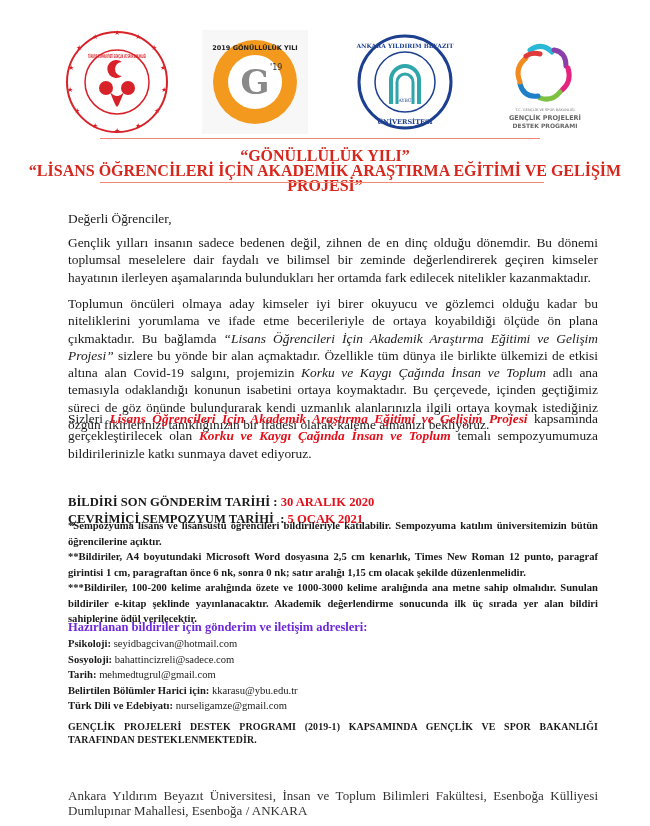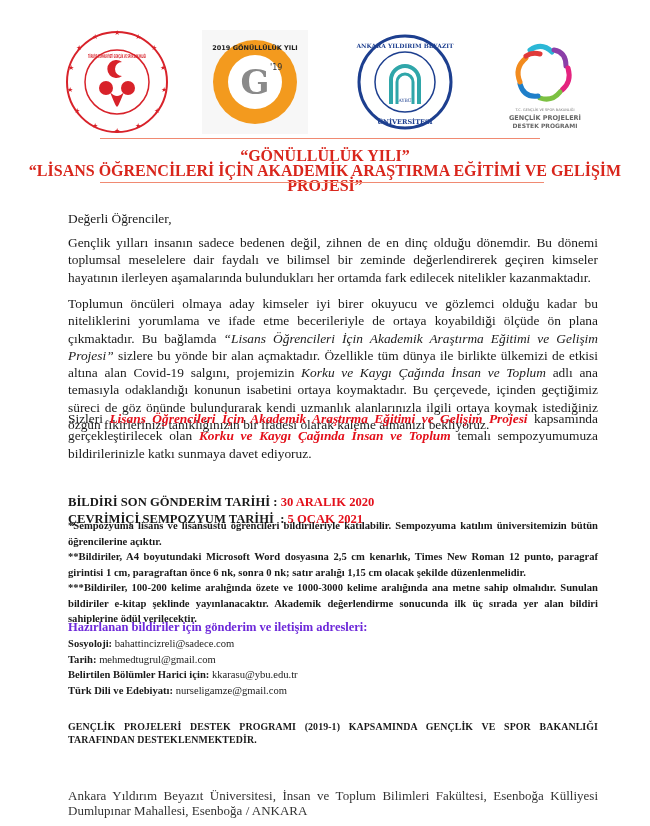--- a/index.html
+++ b/index.html
@@ -127,20 +127,21 @@
 
 <div class="content notes">
   <div>*Sempozyuma lisans ve lisansüstü öğrencileri bildirileriyle katılabilir. Sempozyuma katılım üniversitemizin bütün öğrencilerine açıktır.</div>
   <div>**Bildiriler, A4 boyutundaki Microsoft Word dosyasına 2,5 cm kenarlık, Times New Roman 12 punto, paragraf girintisi 1 cm, paragraftan önce 6 nk, sonra 0 nk; satır aralığı 1,15 cm olacak şekilde düzenlenmelidir.</div>
   <div>***Bildiriler, 100-200 kelime aralığında özete ve 1000-3000 kelime aralığında ana metne sahip olmalıdır. Sunulan bildiriler e-kitap şeklinde yayınlanacaktır. Akademik değerlendirme sonucunda ilk üç sırada yer alan bildiri sahiplerine ödül verilecektir.</div>
 </div>
 
 <div class="content contact-head">Hazırlanan bildiriler için gönderim ve iletişim adresleri:</div>
 
 <div class="content contacts">
+  <div><span class="lbl">Psikoloji:</span> <span>seyidbagcivan@hotmail.com</span></div>
   <div><span class="lbl">Sosyoloji:</span> <span>bahattincizreli@sadece.com</span></div>
   <div><span class="lbl">Tarih:</span> <span>mehmedtugrul@gmail.com</span></div>
   <div><span class="lbl">Belirtilen Bölümler Harici için:</span> <span>kkarasu@ybu.edu.tr</span></div>
   <div><span class="lbl">Türk Dili ve Edebiyatı:</span> <span>nurseligamze@gmail.com</span></div>
 </div>
 
 <div class="content support">GENÇLİK PROJELERİ DESTEK PROGRAMI (2019-1) KAPSAMINDA GENÇLİK VE SPOR BAKANLIĞI TARAFINDAN DESTEKLENMEKTEDİR.</div>
 
 <div class="content address">Ankara Yıldırım Beyazıt Üniversitesi, İnsan ve Toplum Bilimleri Fakültesi, Esenboğa Külliyesi Dumlupınar Mahallesi, Esenboğa / ANKARA</div>
 

